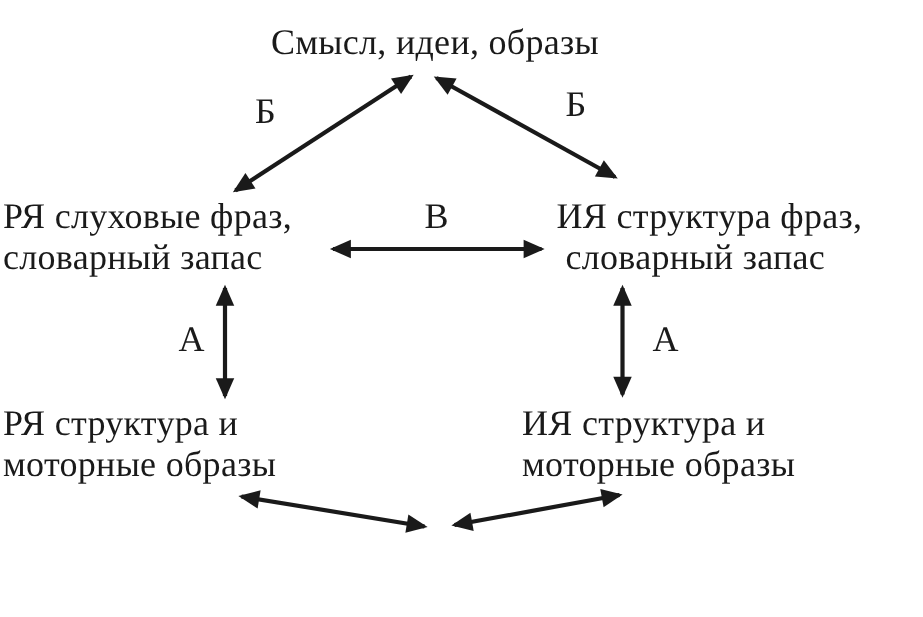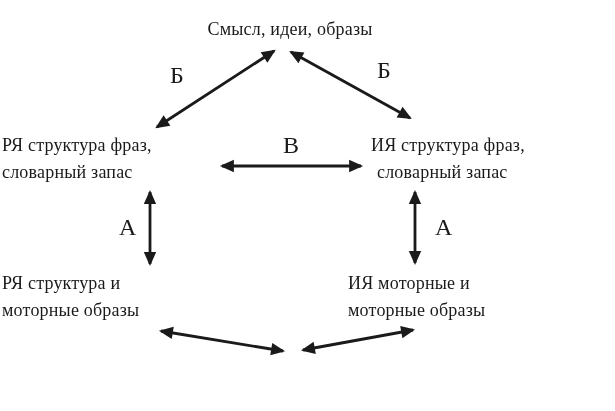--- a/index.html
+++ b/index.html
@@ -26,21 +26,21 @@
     top: 0;
     width: 615px;
     height: 411px;
   }
   .edges line {
     stroke-width: 2.8;
     stroke-linecap: butt;
   }
   .node {
     position: absolute;
-    font-size: 18px;
+    font-size: 24px;
     line-height: 27px;
     white-space: nowrap;
     letter-spacing: 0.2px;
   }
   .node.centered {
     text-align: center;
   }
   .edge-label {
     position: absolute;
     font-size: 24px;
@@ -73,36 +73,36 @@
     <line x1="415" y1="192" x2="415" y2="263" marker-start="url(#ah)" marker-end="url(#ah)" stroke="#1a1a1a"></line>
 
     <line x1="161" y1="331" x2="283" y2="351" marker-start="url(#ah)" marker-end="url(#ah)" stroke="#1a1a1a"></line>
 
     <line x1="413" y1="330" x2="303" y2="350" marker-start="url(#ah)" marker-end="url(#ah)" stroke="#1a1a1a"></line>
   </svg>
 
   <div class="node centered" style="left:150px; top:16px; width:280px;">Смысл, идеи, образы</div>
 
   <div class="node" style="left:2px; top:132px;">
-    <div>РЯ структура фраз,</div>
+    <div>РЯ слуховые фраз,</div>
     <div>словарный запас</div>
   </div>
 
   <div class="node" style="left:371px; top:132px;font-family:Liberation Serif, serif;">
     <div>ИЯ структура фраз,</div>
     <div class="indent-sm">словарный запас</div>
   </div>
 
   <div class="node" style="left:2px; top:270px;">
     <div>РЯ структура и</div>
     <div>моторные образы</div>
   </div>
 
   <div class="node" style="left:348px; top:270px;">
-    <div>ИЯ моторные и</div>
+    <div>ИЯ структура и</div>
     <div>моторные образы</div>
   </div>
 
 
   <div class="edge-label" style="left:170px; top:62px;">Б</div>
 
   <div class="edge-label" style="left:377px; top:57px;">Б</div>
 
   <div class="edge-label" style="left:283px; top:132px;">В</div>
 

